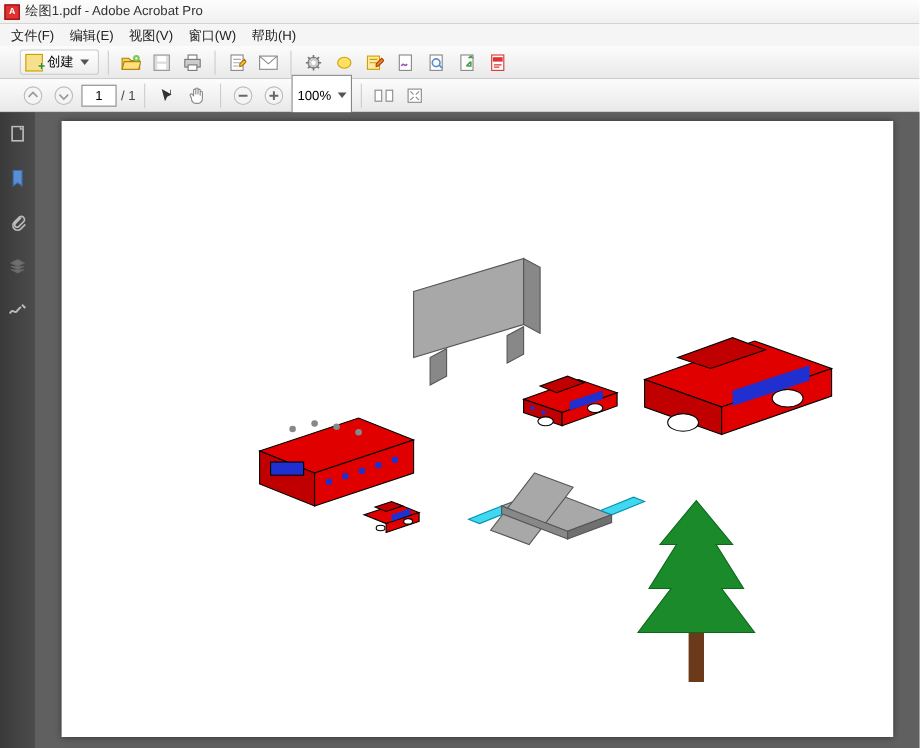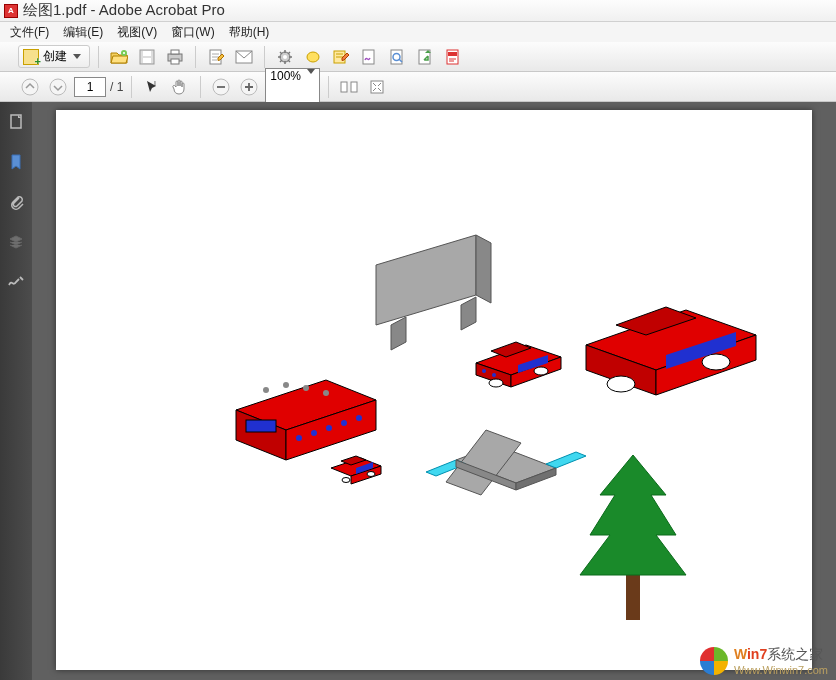--- a/index.html
+++ b/index.html
@@ -20,21 +20,21 @@
   padding: 0 4px;
   border-bottom: 1px solid #d0d0d0;
 }
 .titlebar .app-icon {
   width: 14px; height: 14px;
   background: #d33; border: 1px solid #900;
   margin-right: 5px;
   display:flex;align-items:center;justify-content:center;
   color:#fff;font-size:8px;font-weight:bold;
 }
-.titlebar .title { color: #333; font-size: 15px; }
+.titlebar .title { color: #333; font-size: 12px; }
 
 .menubar {
   height: 20px;
   background: #f5f5f5;
   display: flex;
   align-items: center;
   padding: 0 4px;
   gap: 2px;
 }
 .menubar .mitem {
@@ -79,21 +79,21 @@
 }
 .create-btn .arrow { width:0;height:0;border-left:4px solid transparent;border-right:4px solid transparent;border-top:5px solid #555;margin-left:2px;}
 
 .page-input {
   width: 32px; height: 20px;
   border: 1px solid #888; text-align: center;
   font-size: 12px; background:#fff;
 }
 .zoom-select {
   height: 37px; border: 1px solid #888;
-  display:flex;align-items:flex-start;padding:0 4px;gap:6px;
+  display:flex;align-items:center;padding:0 4px;gap:6px;
   background:#fff;font-size:12px;
 }
 .zoom-select .arrow { width:0;height:0;border-left:4px solid transparent;border-right:4px solid transparent;border-top:5px solid #555;}
 
 .content-area {
   display: flex;
   height: 578px;
   background: #606060;
 }
 .left-rail {
@@ -409,26 +409,14 @@
           <polygon points="90,53 130,38 130,45 90,60" fill="#707070" stroke="#555"></polygon>
         </g>
 
         <g transform="translate(540,345)">
           <rect x="30" y="110" width="14" height="55" fill="#6a3a1a"></rect>
           <polygon points="37,0 70,40 55,40 80,80 60,80 90,120 -16,120 14,80 -6,80 19,40 4,40" fill="#1a8a2a" stroke="#0a6a1a"></polygon>
         </g>
       </svg>
     </div>
 
-    <div class="watermark">
-      <div class="logo">
-        <span class="q1"></span>
-          <span class="q2"></span>
-          <span class="q3"></span>
-          <span class="q4"></span>
-      </div>
-      <div class="txt">
-        <span><b>W</b><b style="color:#e04020">in7</b><span>系统之家</span></span>
-        <small>Www.Winwin7.com</small>
-      </div>
-    </div>
   </div>
 </div>
 
 </body></html>

